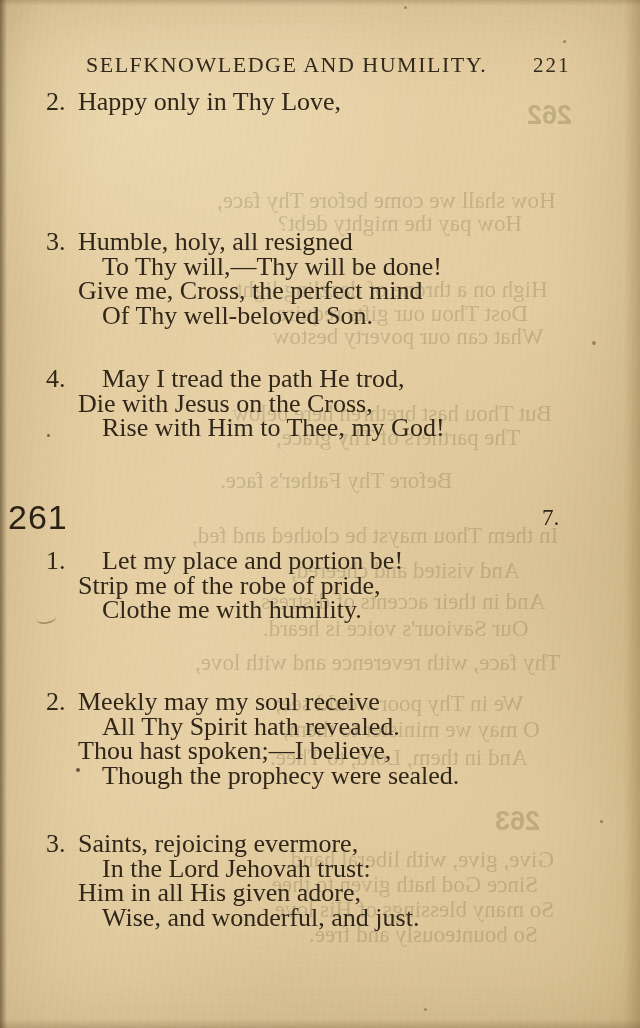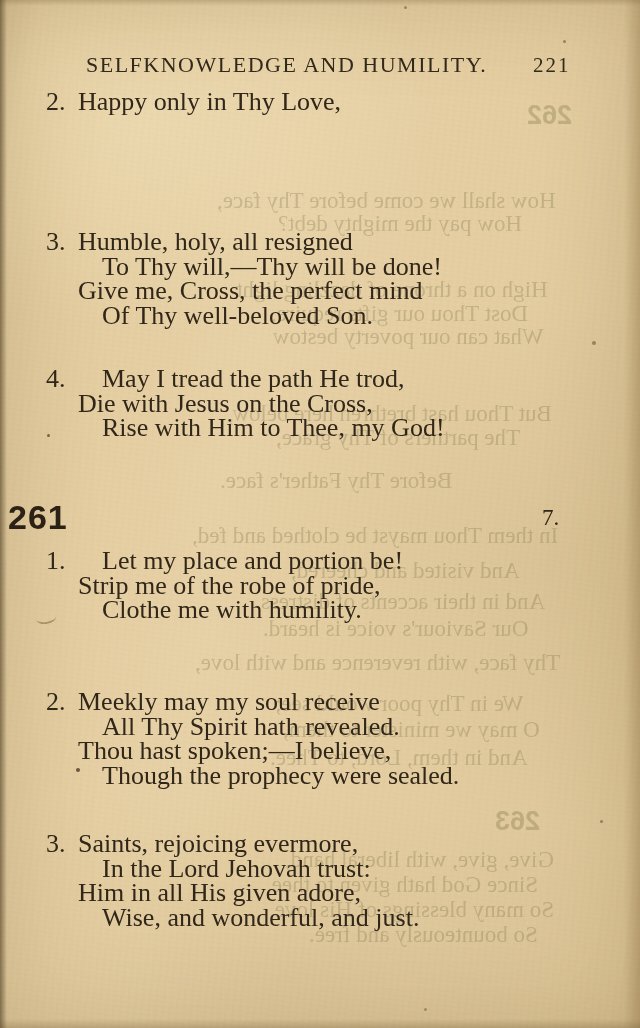--- a/index.html
+++ b/index.html
@@ -44,21 +44,21 @@
     position:absolute;top:53px;left:533px;
     font-size:21px;letter-spacing:2px;color:#33291b;
   }
   .verse{position:absolute;left:46px;font-size:26px;line-height:24.5px;color:#302619;z-index:3;}
   .vnum{position:absolute;left:0;top:0;}
   .vlines{margin-left:32px;white-space:nowrap;}
   .vline{white-space:nowrap;}
   .vline.even{padding-left:24px;}
   .hymn-number{
     position:absolute;left:8px;top:498px;
-    font-family:"Liberation Sans", sans-serif;font-weight:700;
+    font-family:"Liberation Sans", sans-serif;font-weight:400;
     font-size:34px;letter-spacing:1px;color:#2b2115;z-index:3;
   }
   .hymn-meter{
     position:absolute;left:542px;top:505px;
     font-size:23px;color:#2f2518;z-index:3;
   }
 
   
   .ghost{
     position:absolute;z-index:1;

